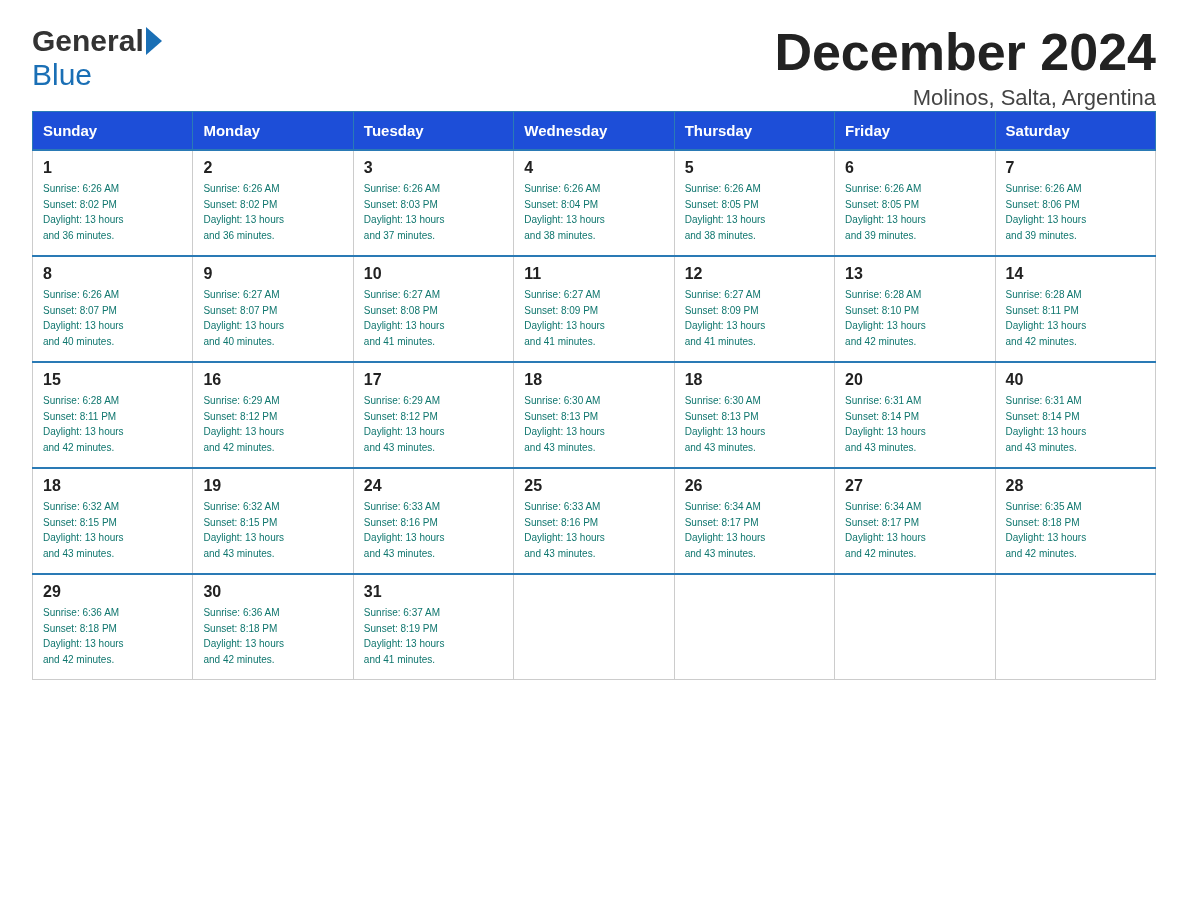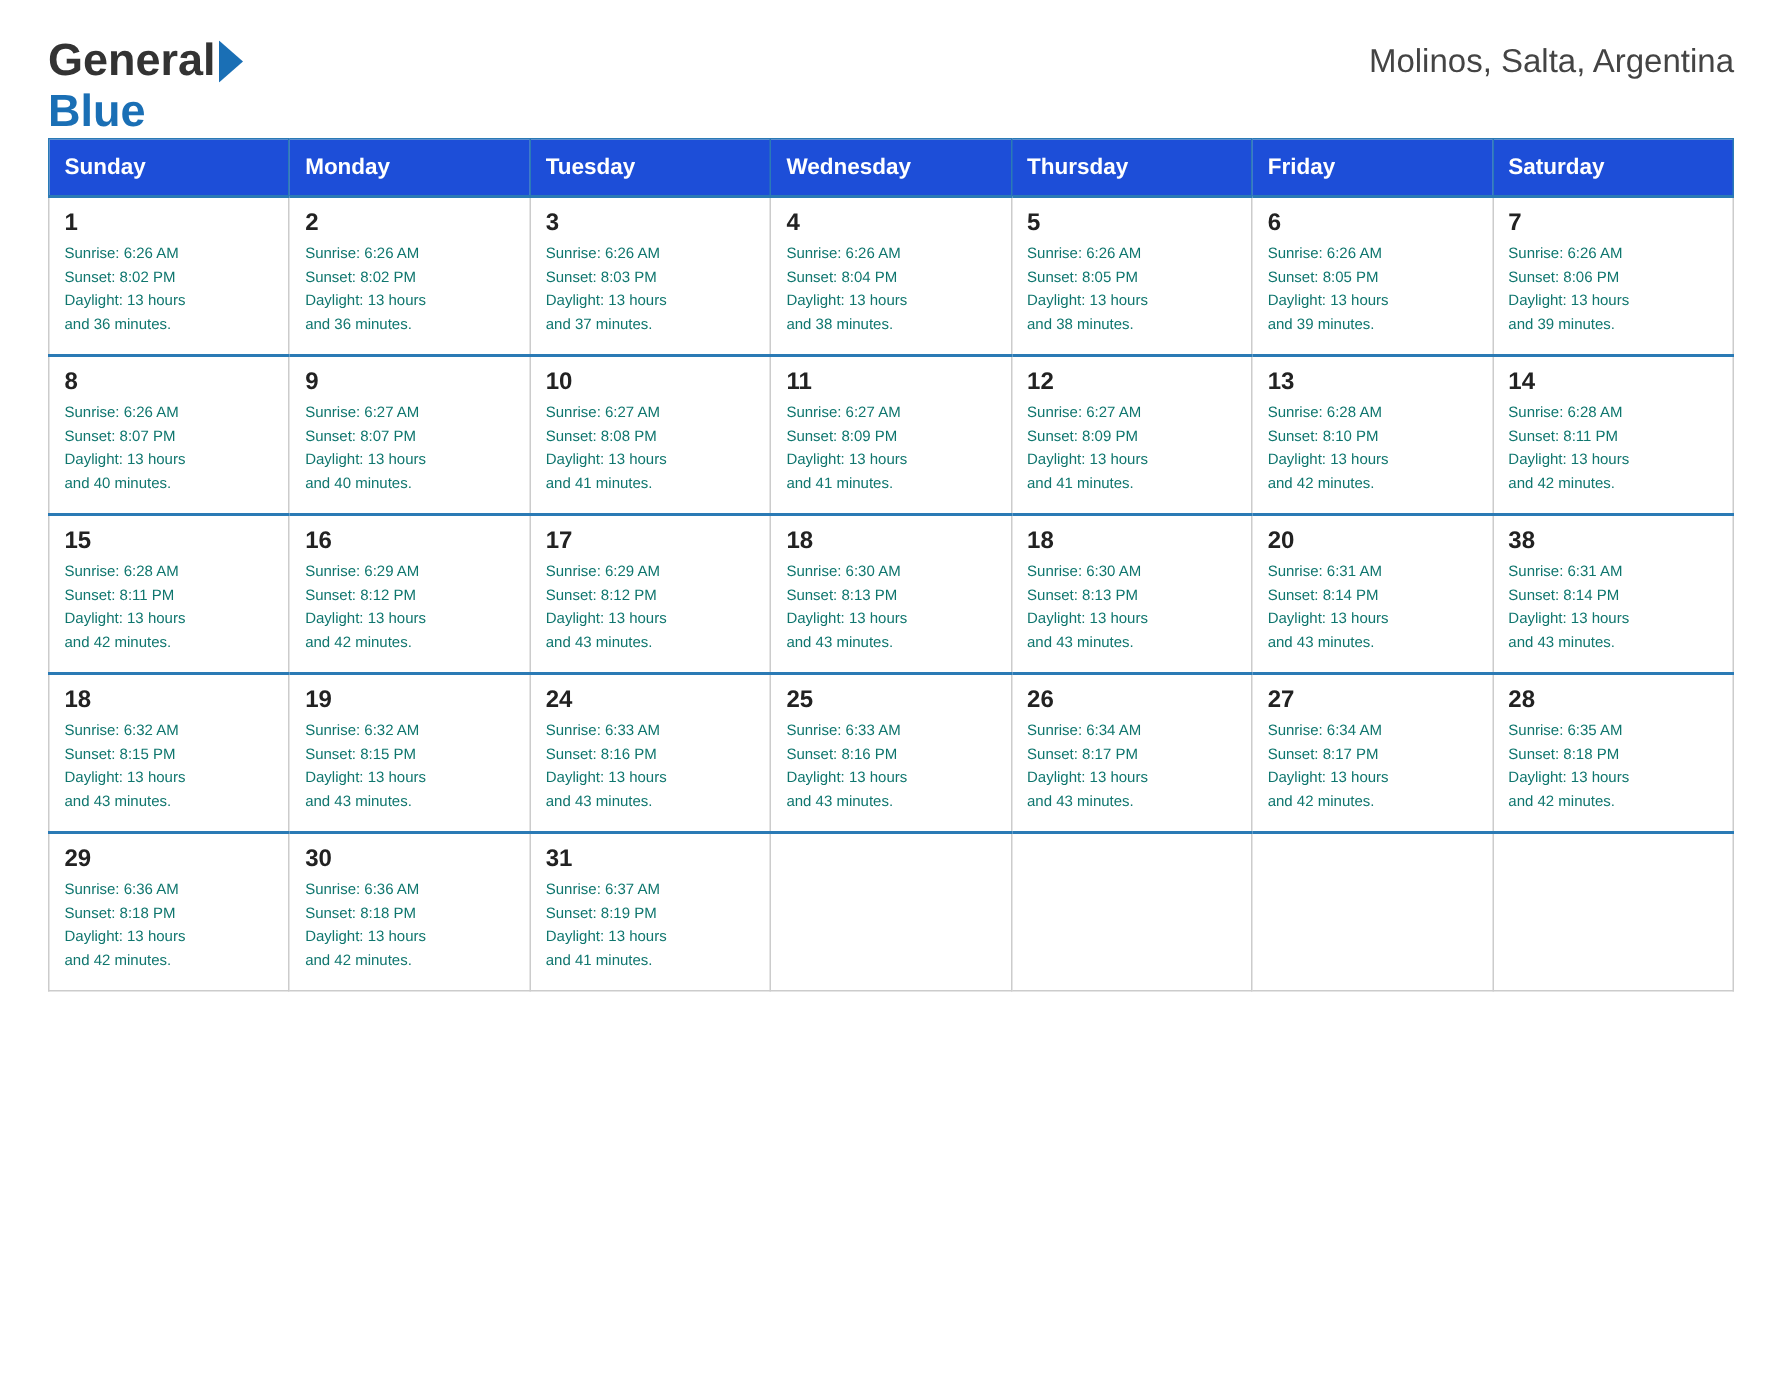--- a/index.html
+++ b/index.html
@@ -77,38 +77,39 @@
     .logo-text-general {
       font-size: 30px;
       font-weight: bold;
       color: #333;
     }
     .logo-svg {
       margin-left: 2px;
     }
     .logo-text-blue {
       font-size: 30px;
-      font-weight: bold;
+      font-weight: normal;
       color: #1a6fb5;
     }
   </style>
 </head>
 <body>
 
 <div class="header">
   <div class="logo">
     <div class="logo-row">
       <span class="logo-text-general">General</span>
       <svg class="logo-svg" width="22" height="28" viewBox="0 0 22 28">
         <polygon points="0,0 16,14 0,28" fill="#1a6fb5"></polygon>
       </svg>
     </div>
     <span class="logo-text-blue">Blue</span>
   </div>
   <div class="title-block">
+    <div class="calendar-title">December 2024</div>
     <div class="calendar-subtitle">Molinos, Salta, Argentina</div>
   </div>
 </div>
 
 <table>
   <thead>
     <tr>
       <th>Sunday</th>
       <th>Monday</th>
       <th>Tuesday</th>
@@ -198,21 +199,21 @@
       </td>
         <td>
         <div class="day-num">18</div>
         <div class="day-detail">Sunrise: 6:30 AM<br>Sunset: 8:13 PM<br>Daylight: 13 hours<br>and 43 minutes.</div>
       </td>
         <td>
         <div class="day-num">20</div>
         <div class="day-detail">Sunrise: 6:31 AM<br>Sunset: 8:14 PM<br>Daylight: 13 hours<br>and 43 minutes.</div>
       </td>
         <td>
-        <div class="day-num">38</div>
+        <div class="day-num">40</div>
         <div class="day-detail">Sunrise: 6:31 AM<br>Sunset: 8:14 PM<br>Daylight: 13 hours<br>and 43 minutes.</div>
       </td>
       </tr>
       <tr>
         <td>
         <div class="day-num">18</div>
         <div class="day-detail">Sunrise: 6:32 AM<br>Sunset: 8:15 PM<br>Daylight: 13 hours<br>and 43 minutes.</div>
       </td>
         <td>
         <div class="day-num">19</div>

